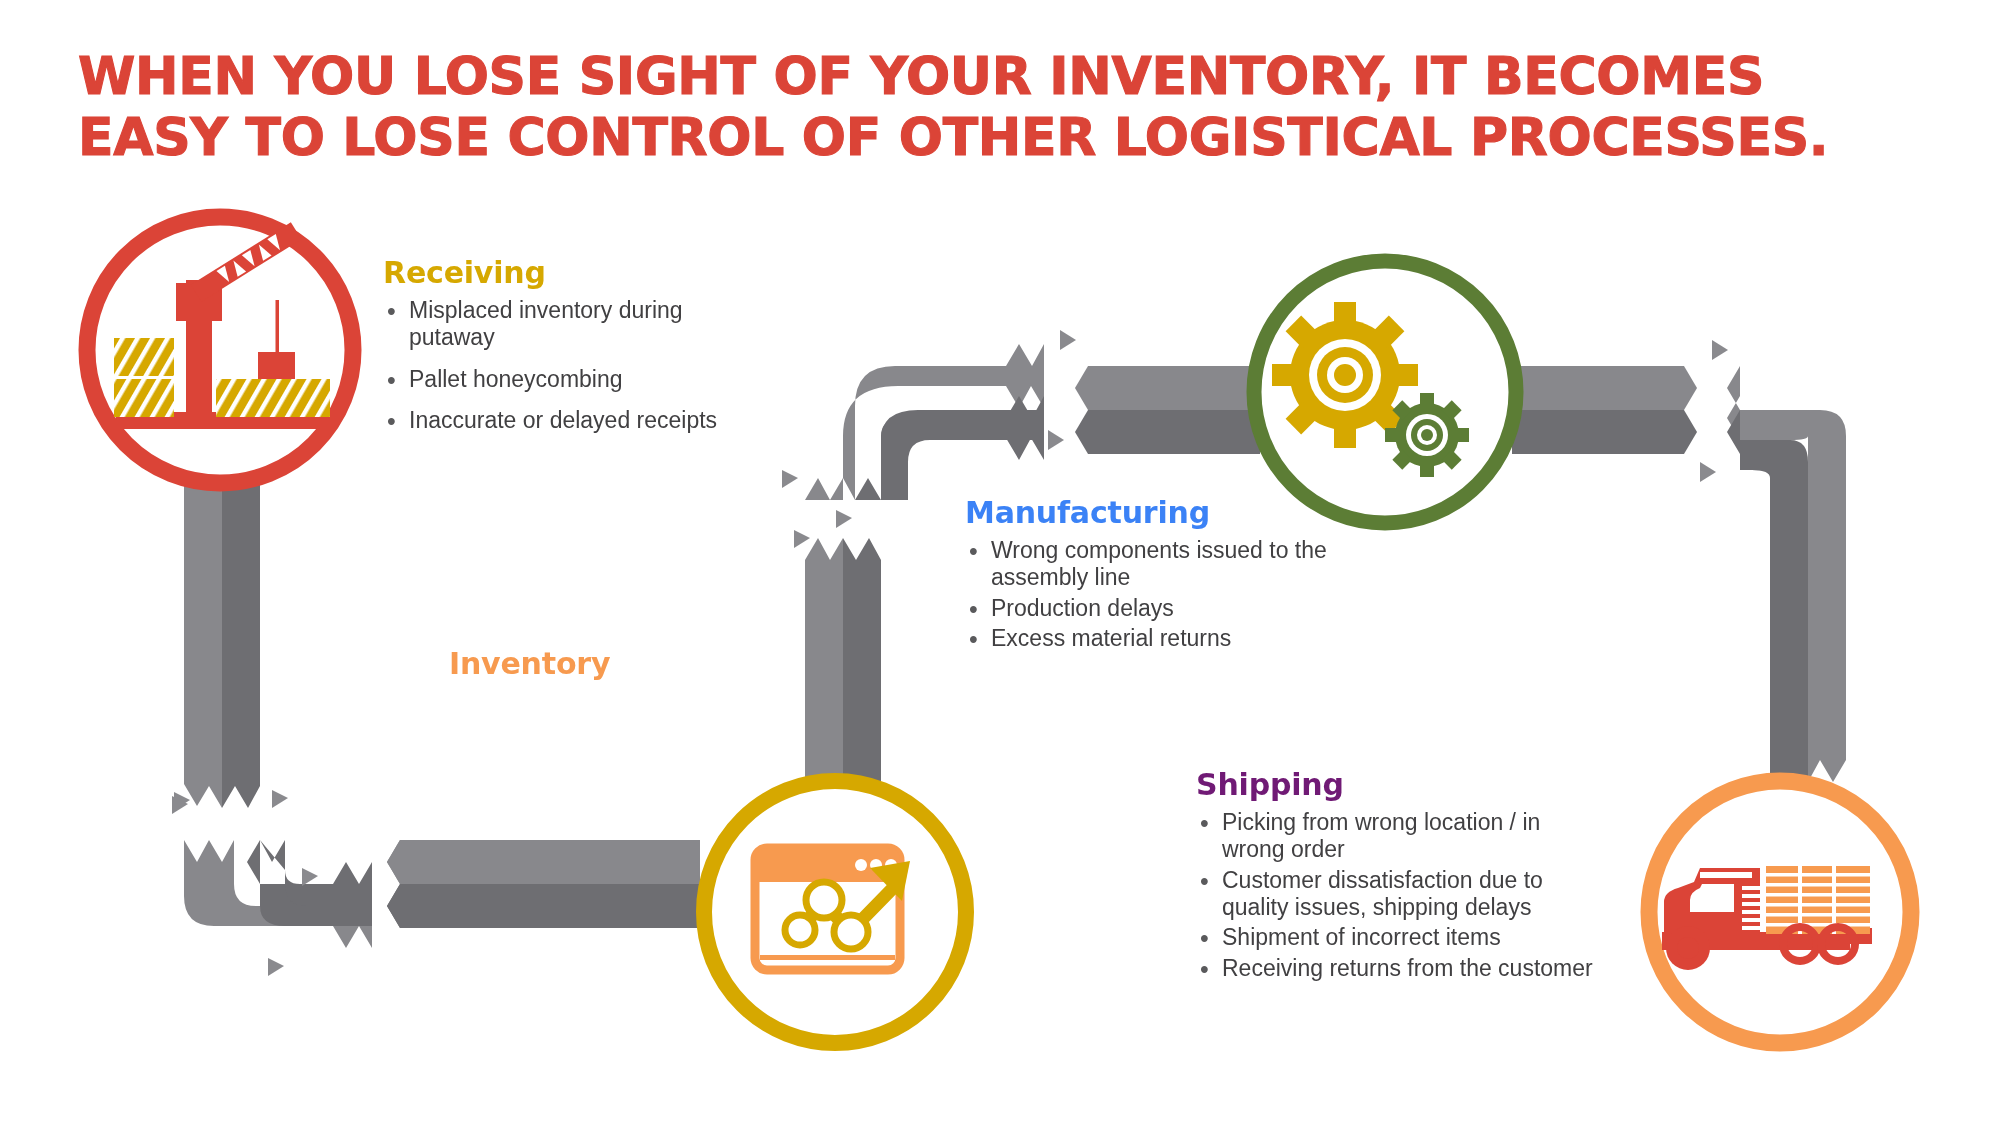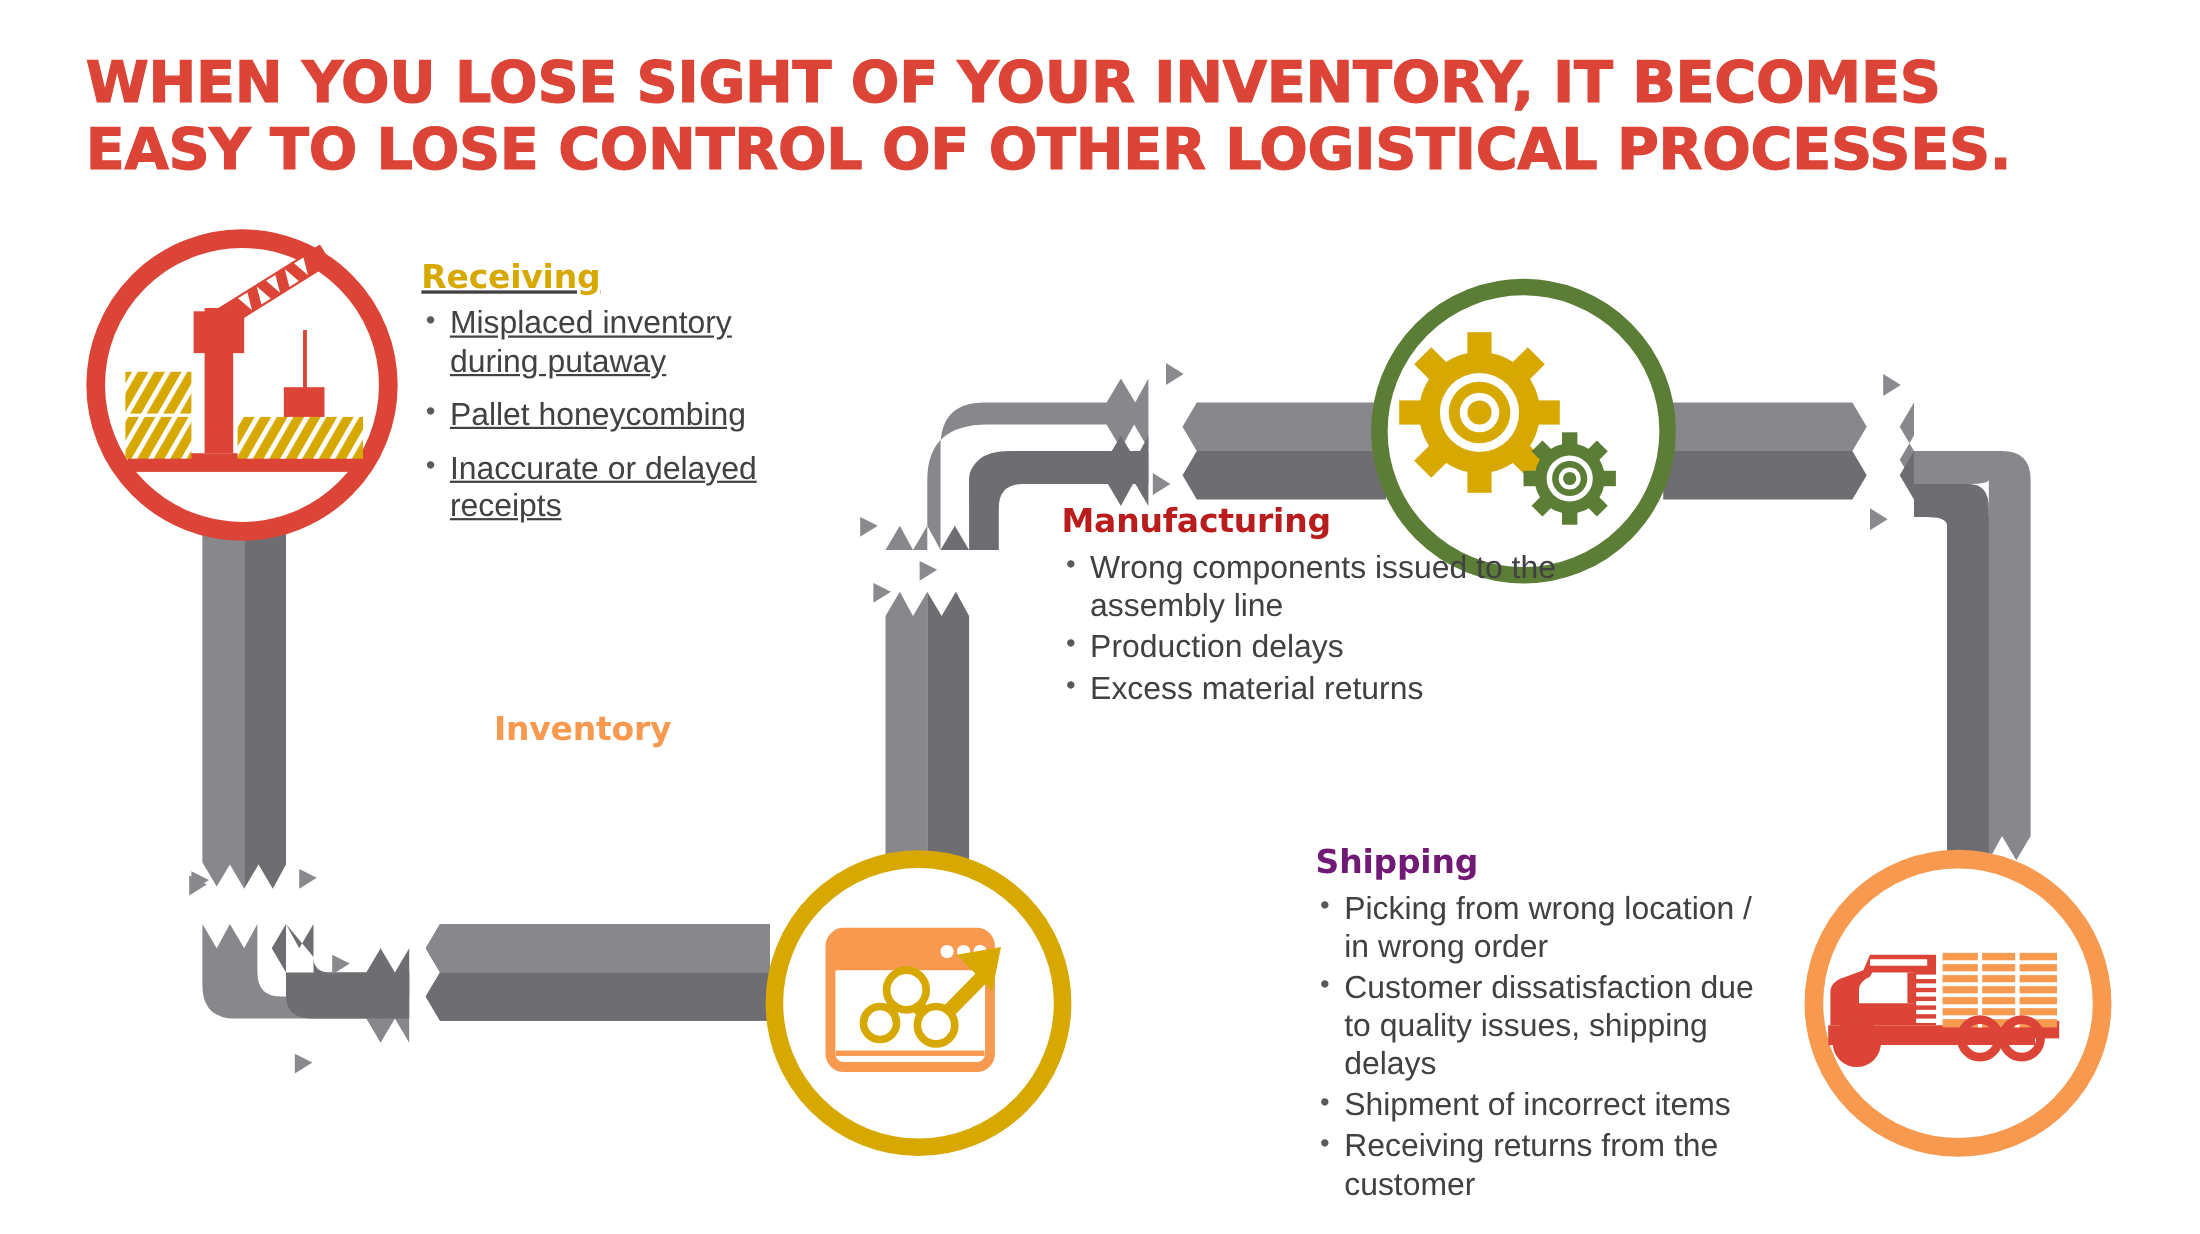--- a/index.html
+++ b/index.html
@@ -36,41 +36,41 @@
     font-weight:bold;
     font-size:30px;
     line-height:1.1;
     margin-bottom:8px;
     letter-spacing:-0.2px;
   }
   .block ul { list-style:none; }
   .block li {
     position:relative;
     padding-left:26px;
-    font-size:29px;
+    font-size:23px;
     line-height:1.19;
     color:#414042;
     margin-bottom:3px;
   }
   .block li::before {
     content:"•";
     position:absolute; left:4px; top:-1px;
     font-size:25px; line-height:1.25;
     color:#5a5a5c;
   }
 
-  #blk-receiving     { left:383px; top:236px;  width:360px;text-decoration:underline; }
+  #blk-receiving     { left:383px; top:256px;  width:360px; }
   #blk-receiving h3  { color:#D6A800; }
   #blk-receiving li  { margin-bottom:14px; }
 
   #blk-inventory     { left:449px; top:647px;  width:360px; }
   #blk-inventory h3  { color:#F79A4F; }
 
   #blk-manufacturing     { left:965px; top:458px; width:450px; }
-  #blk-manufacturing h3  { color:#b91c1c; }
+  #blk-manufacturing h3  { color:#3b82f6;margin-top:38px; }
 
   #blk-shipping     { left:1196px; top:741px; width:400px; }
   #blk-shipping h3  { color:#701a75;margin-top:27px; }
 </style>
 </head>
 <body>
 
 <div id="canvas">
 
   <div class="title">

